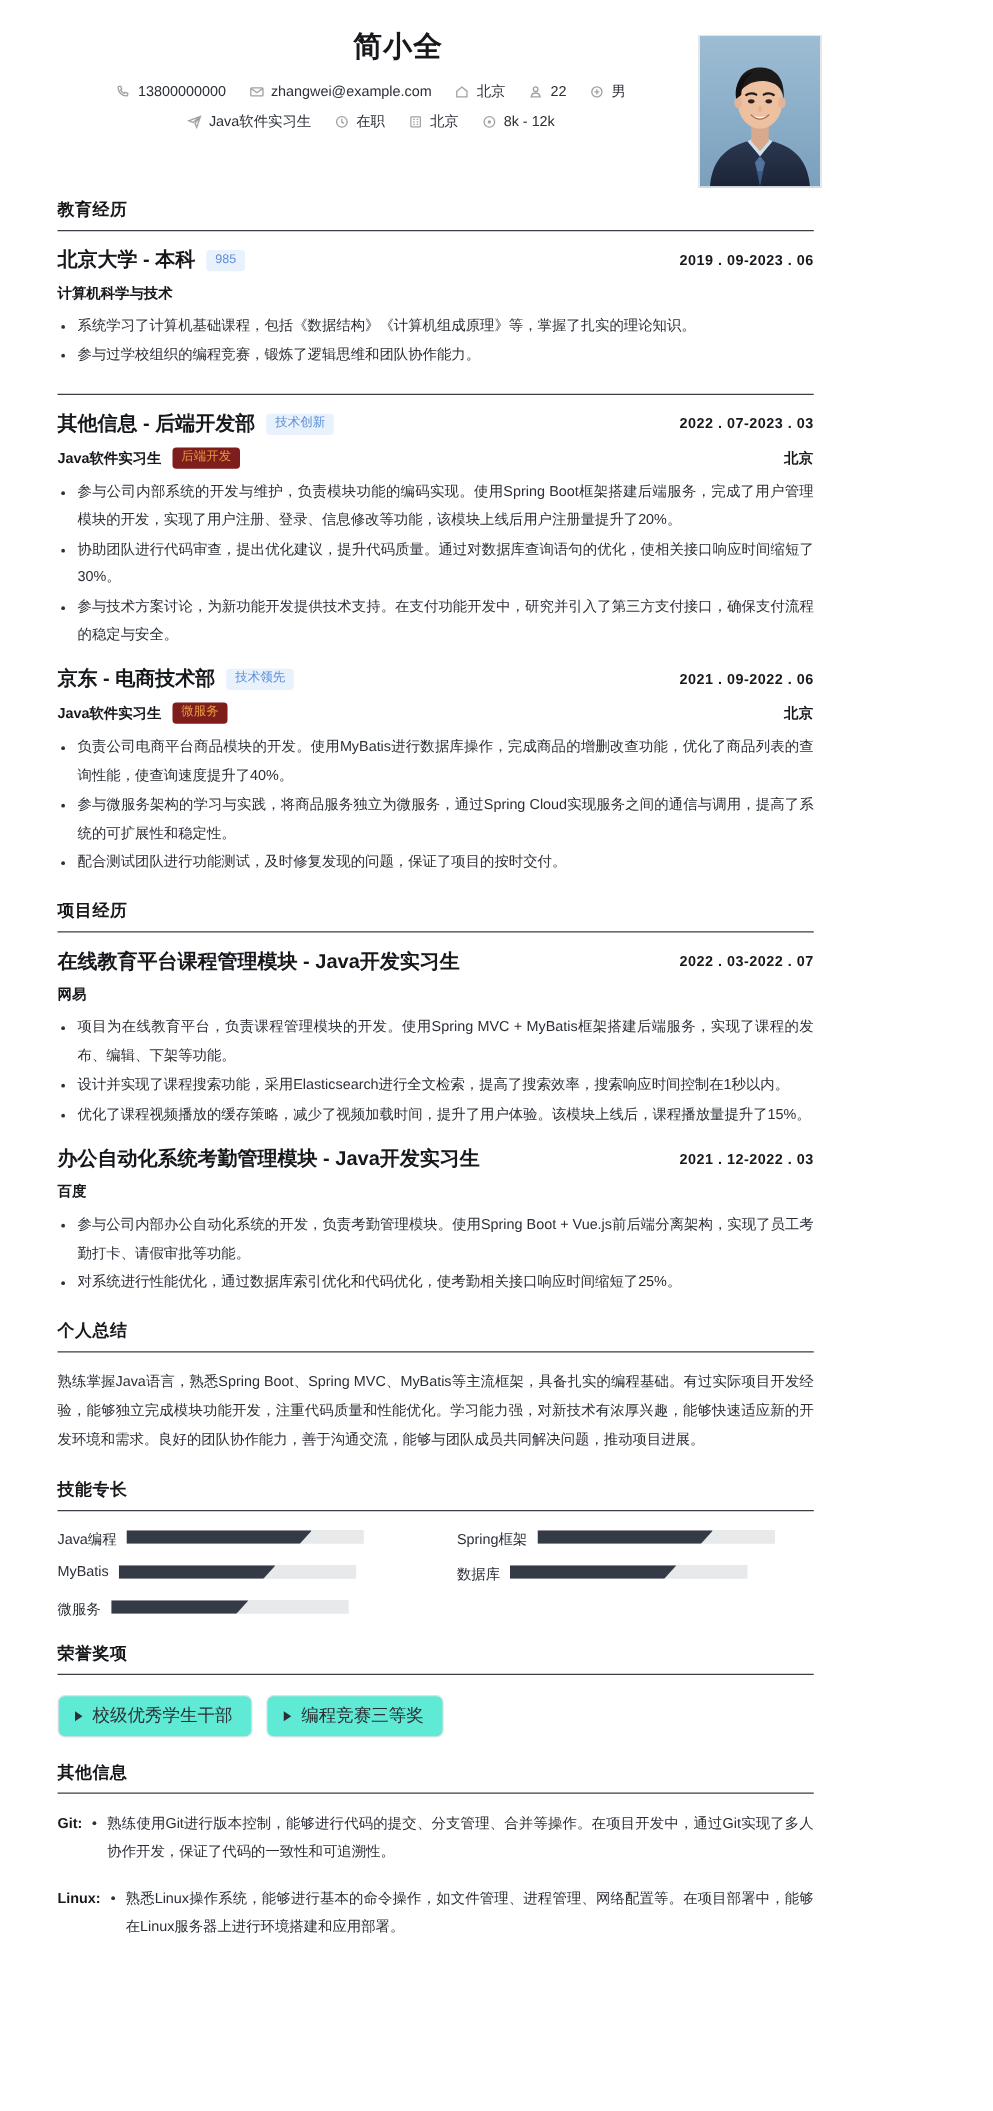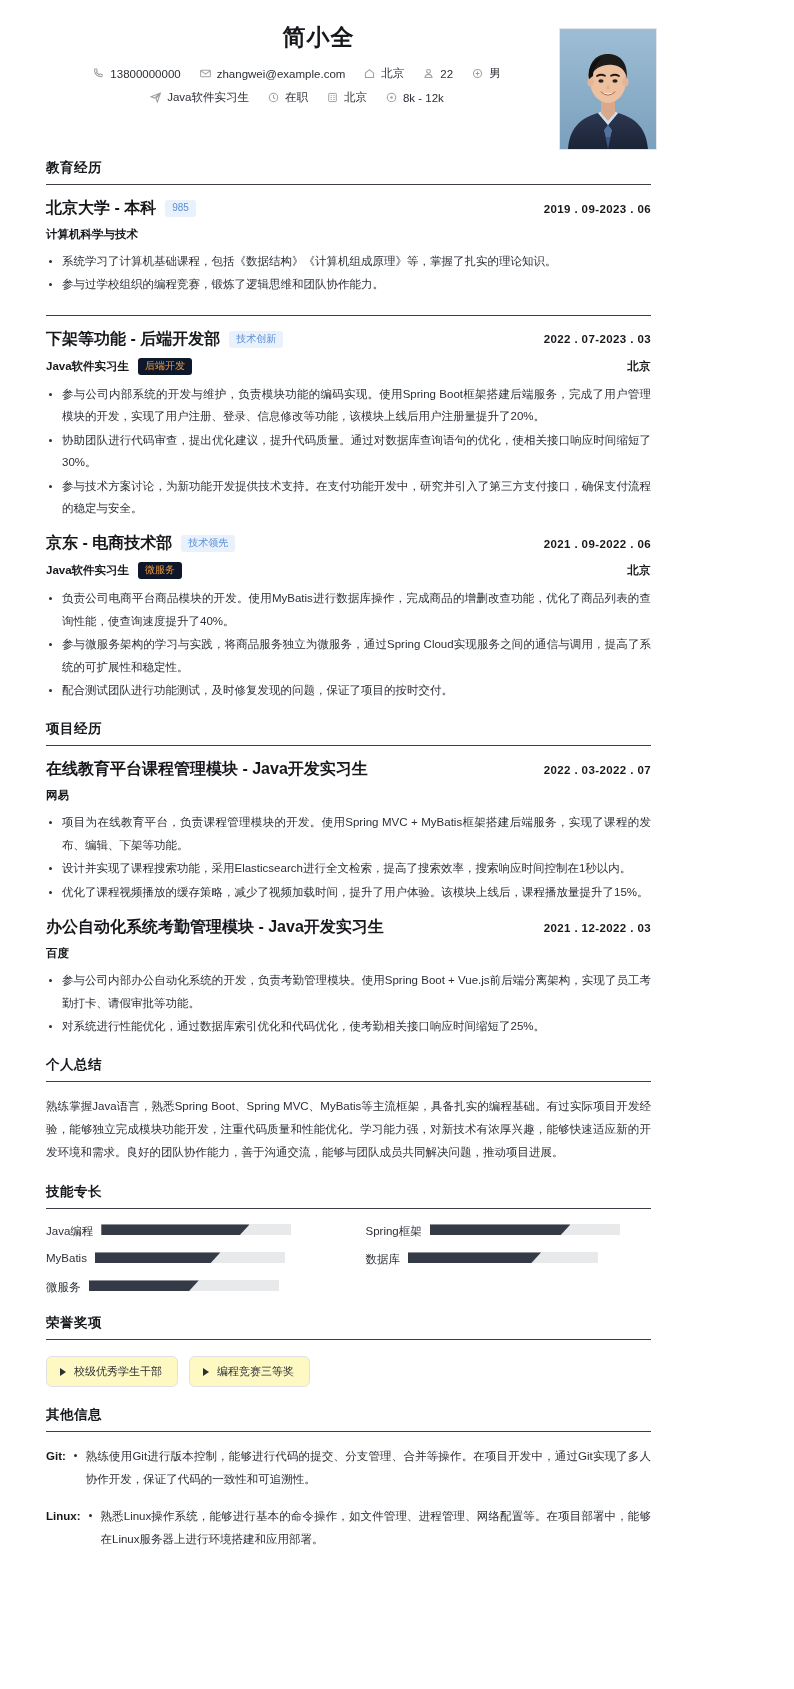--- a/index.html
+++ b/index.html
@@ -121,21 +121,21 @@
   .tag{
     display:inline-block;
     font-size:10px;
     line-height:1;
     padding:3px 7px 4px 7px;
     border-radius:3px;
     font-weight:400;
     white-space:nowrap;
   }
   .tag.blue{background:#e8f1fc;color:#5b8fd6;}
-  .tag.orange{background:#0f172a;color:#e8983f;font-family:Liberation Serif, serif;}
+  .tag.orange{background:#7f1d1d;color:#e8983f;font-family:Liberation Serif, serif;}
 
   
   ul.bullets{
     list-style:none;
     margin:0;
     padding:0;
   }
   ul.bullets li{
     position:relative;
     padding-left:16px;
@@ -204,23 +204,23 @@
     gap:11px;
     padding-top:3px;
   }
   .award{
     display:inline-flex;
     align-items:center;
     gap:8px;
     border:1px solid #dfe2e6;
     border-radius:6px;
     padding:7px 15px 7px 13px;
-    font-size:11px;
+    font-size:14px;
     color:#2b2f36;
-    background:#fef9c3;
+    background:#5eead4;
   }
   .award .tri{
     width:0;height:0;
     border-left:6px solid #2b2f36;
     border-top:4px solid transparent;
     border-bottom:4px solid transparent;
     flex:0 0 auto;
   }
 
   
@@ -408,21 +408,21 @@
             <li>系统学习了计算机基础课程，包括《数据结构》《计算机组成原理》等，掌握了扎实的理论知识。</li>
             <li>参与过学校组织的编程竞赛，锻炼了逻辑思维和团队协作能力。</li>
           </ul>
         </div>
       </div>
       <div class="section">
         <div class="sec-rule"></div>
         <div class="entry">
           <div class="entry-line">
             <span class="entry-left">
-              <span class="entry-title">下架等功能 - 后端开发部</span>
+              <span class="entry-title">其他信息 - 后端开发部</span>
               <span class="tag blue">技术创新</span>
             </span>
             <span class="entry-date">2022 . 07-2023 . 03</span>
           </div>
           <div class="entry-line">
             <span class="entry-left">
               <span class="entry-sub" style="margin:0">Java软件实习生</span>
               <span class="tag orange">后端开发</span>
             </span>
             <span class="entry-right">北京</span>

